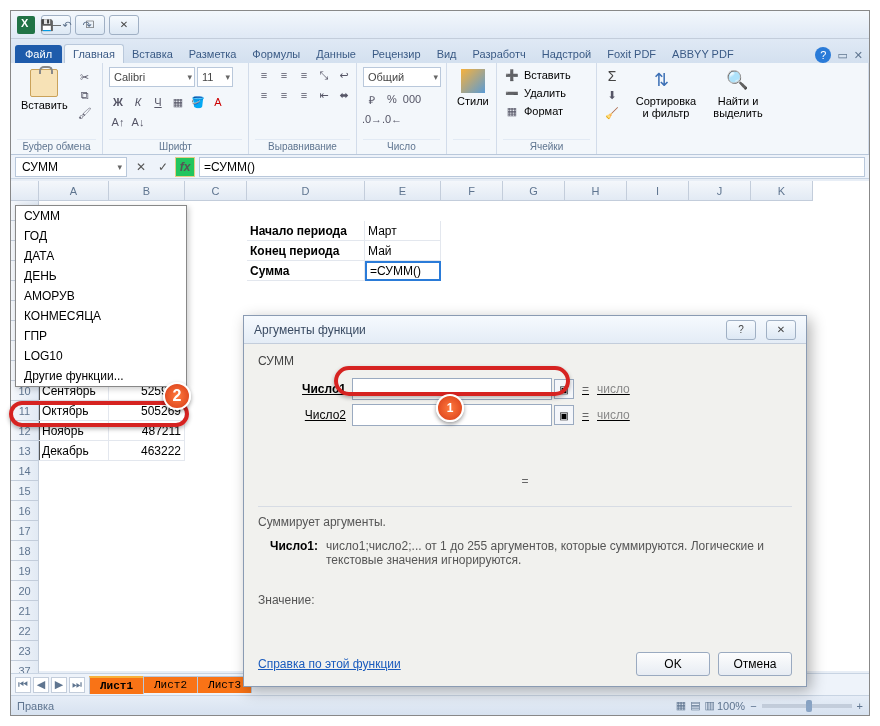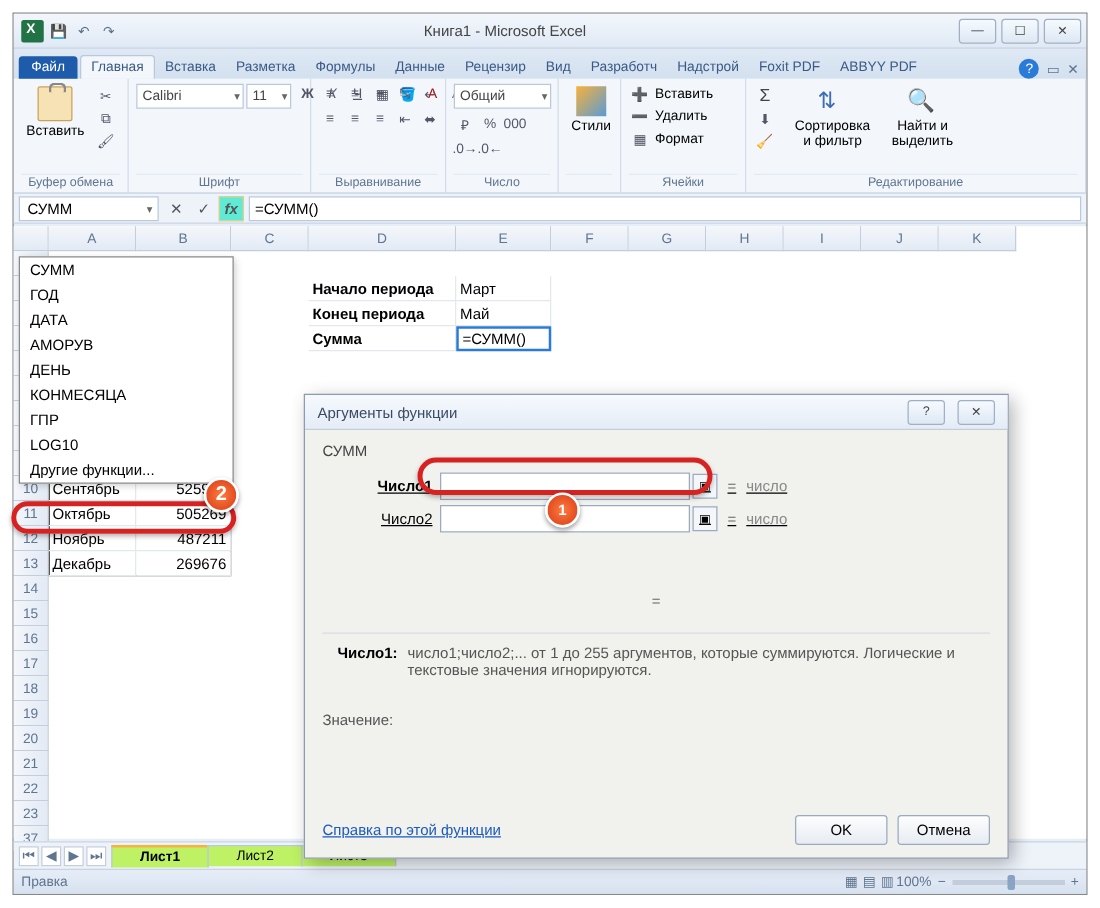--- a/index.html
+++ b/index.html
@@ -36,21 +36,21 @@
 .combo { height: 20px; border: 1px solid #b9c8db; background: #fff; display: inline-flex; align-items: center; padding: 0 14px 0 4px; position: relative; font-size: 11px; color: #444; }
 .combo::after { content: "▾"; position: absolute; right: 2px; font-size: 9px; color: #666; }
 .btnrow { display: flex; gap: 2px; }
 .sigma { width: 18px; height: 18px; display: inline-flex; align-items: center; justify-content: center; font-size: 14px; color: #444; }
 
 .fxbar { height: 24px; background: #eef3fa; border-bottom: 1px solid #c8d4e3; display: flex; align-items: center; font-size: 12px; }
 .namebox { width: 112px; height: 20px; margin-left: 4px; border: 1px solid #b9c8db; background: #fff; display: flex; align-items: center; padding-left: 6px; position: relative; }
 .namebox::after { content: "▾"; position: absolute; right: 4px; font-size: 9px; color: #666; }
 .fx-btns { display: flex; gap: 2px; margin: 0 4px; }
 .fx-btn { width: 20px; height: 20px; display: flex; align-items: center; justify-content: center; border: 1px solid transparent; color: #555; font-size: 12px; }
-.fx-btn.fx { font-style: italic; font-weight: bold; background: #5eead4; border-color: #e4cd86; }
+.fx-btn.fx { font-style: italic; font-weight: bold; background: #22c55e; border-color: #e4cd86; }
 .formula-input { flex: 1; height: 20px; border: 1px solid #b9c8db; background: #fff; padding-left: 4px; display: flex; align-items: center; margin-right: 4px; }
 
 
 .func-dd { position: absolute; left: 4px; top: 194px; width: 172px; background: #fff; border: 1px solid #888; box-shadow: 2px 2px 6px rgba(0,0,0,.2); z-index: 30; font-size: 12px; }
 .func-dd div { padding: 3px 8px; }
 .func-dd .other { position: relative; }
 
 
 .grid-wrap { position: absolute; left: 0; right: 0; top: 170px; bottom: 44px; background: #fff; }
 .colhdrs { position: absolute; left: 0; top: 0; height: 20px; display: flex; }
@@ -61,21 +61,21 @@
 .cell { position: absolute; height: 20px; border-right: 1px solid #e3e7ee; border-bottom: 1px solid #e3e7ee; font-size: 12px; padding: 1px 3px; display: flex; align-items: center; }
 .cell.bold { font-weight: bold; }
 .cell.num { justify-content: flex-end; }
 .cell.editing { border: 2px solid #2a7bd8; background: #fff; }
 .data-border { position: absolute; border: 1px solid #555; }
 
 
 .sheetbar { position: absolute; left: 0; right: 0; bottom: 20px; height: 22px; background: #eef3fa; border-top: 1px solid #c8d4e3; display: flex; align-items: center; font-size: 11px; }
 .nav-arrows { display: flex; gap: 2px; margin: 0 4px; }
 .nav-arrows span { width: 16px; height: 16px; display: inline-flex; align-items: center; justify-content: center; color: #5f7590; border: 1px solid #c3cddb; background: #fff; }
-.sheet-tab { padding: 2px 22px; background: #bef264; border: 1px solid #b9c8db; border-bottom: none; margin-right: -1px; }
+.sheet-tab { padding: 2px 10px; background: #f97316; border: 1px solid #b9c8db; border-bottom: none; margin-right: -1px; font-family: Liberation Mono, monospace; }
 .sheet-tab.active { font-weight: bold; border-top: 2px solid #f7b13c; }
 .statusbar { position: absolute; left: 0; right: 0; bottom: 0; height: 20px; background: linear-gradient(#e6edf7,#d7e2f0); border-top: 1px solid #c8d4e3; display: flex; align-items: center; font-size: 11px; padding: 0 6px; color: #5f7590; }
 .statusbar .spacer { flex: 1; }
 .zoombox { display: flex; align-items: center; gap: 5px; }
 .zoom-bar { width: 90px; height: 4px; background: #c3cddb; position: relative; }
 .zoom-bar::after { content: ""; position: absolute; left: 44px; top: -4px; width: 6px; height: 12px; background: #89a4c5; border-radius: 2px; }
 
 
 .dialog { position: absolute; left: 232px; top: 304px; width: 564px; height: 372px; background: #f1f1ee; border: 1px solid #8a9bb3; box-shadow: 4px 4px 14px rgba(0,0,0,.3); z-index: 40; font-size: 12px; }
 .dlg-title { height: 28px; background: linear-gradient(#f6fafe,#e4ecf6); display: flex; align-items: center; padding-left: 10px; color: #3a4b63; border-bottom: 1px solid #c3cddb; }
@@ -106,21 +106,20 @@
 <body>
 
 <div class="chrome">
   <div class="titlebar">
     <div class="xl-icon"></div>
     <div class="qat">
       <span>💾</span>
       <span>↶</span>
       <span>↷</span>
     </div>
-    <div class="title">Книга1  -  Microsoft Excel</div>
     <div class="win-btns">
       <div class="win-btn">—</div>
       <div class="win-btn">☐</div>
       <div class="win-btn">✕</div>
     </div>
   </div>
 
   <div class="tabs">
     <div class="tab-file">Файл</div>
     <div class="tab active">Главная</div>
@@ -150,21 +149,21 @@
         </div>
         <div style="display:flex;flex-direction:column;gap:2px;margin-top:2px">
           <span class="mini">✂</span>
           <span class="mini">⧉</span>
           <span class="mini">🖌</span>
         </div>
       </div>
       <div class="group-label">Буфер обмена</div>
     </div>
     <div class="group" style="width:146px">
-      <div class="group-body" style="">
+      <div class="group-body" style="flex-direction:column">
         <div class="font-row">
           <div class="combo" style="width:86px">Calibri</div>
           <div class="combo" style="width:36px">11</div>
         </div>
         <div class="btnrow">
           <span class="mini" style="font-weight:bold">Ж</span>
           <span class="mini" style="font-style:italic">К</span>
           <span class="mini" style="text-decoration:underline">Ч</span>
           <span class="mini">▦</span>
           <span class="mini">🪣</span>
@@ -246,21 +245,20 @@
         </div>
         <div class="big-btn">
           <div style="width:24px;height:24px;color:#3b6fb5;font-size:18px">⇅</div>
           <span style="width:62px;text-align:center">Сортировка и фильтр</span>
         </div>
         <div class="big-btn">
           <div style="width:24px;height:24px;font-size:18px">🔍</div>
           <span style="width:58px;text-align:center">Найти и выделить</span>
         </div>
       </div>
-      <div class="group-label">Редактирование</div>
     </div>
   </div>
 
   <div class="fxbar">
     <div class="namebox">
         <span>СУММ</span>
       </div>
     <div class="fx-btns">
       <div class="fx-btn">✕</div>
       <div class="fx-btn">✓</div>
@@ -322,30 +320,30 @@
       <div class="cell editing" style="left:326px;top:60px;width:76px">=СУММ()</div>
 
       <div class="data-border" style="left:0px;top:180px;width:146px;height:80px"></div>
       <div class="cell" style="left:0px;top:180px;width:70px">Сентябрь</div>
       <div class="cell num" style="left:70px;top:180px;width:76px">525987</div>
       <div class="cell" style="left:0px;top:200px;width:70px">Октябрь</div>
       <div class="cell num" style="left:70px;top:200px;width:76px">505269</div>
       <div class="cell" style="left:0px;top:220px;width:70px">Ноябрь</div>
       <div class="cell num" style="left:70px;top:220px;width:76px">487211</div>
       <div class="cell" style="left:0px;top:240px;width:70px">Декабрь</div>
-      <div class="cell num" style="left:70px;top:240px;width:76px">269676</div>
+      <div class="cell num" style="left:70px;top:240px;width:76px">463222</div>
     </div>
   </div>
 
   <div class="func-dd">
     <div>СУММ</div>
     <div>ГОД</div>
     <div>ДАТА</div>
+    <div>ДЕНЬ</div>
     <div>АМОРУВ</div>
-    <div>ДЕНЬ</div>
     <div>КОНМЕСЯЦА</div>
     <div>ГПР</div>
     <div>LOG10</div>
     <div class="other">Другие функции...</div>
   </div>
   <div class="highlight1" style="left:-2px;top:390px;width:180px;height:26px;z-index:45"></div>
   <div class="num-badge" style="left:152px;top:371px">2</div>
 
   <div class="dialog">
     <div class="dlg-title">
@@ -369,20 +367,21 @@
       <div class="arg-row">
         <div class="arg-label">Число2</div>
         <input class="arg-input" style="">
         <div class="ref-btn">▣</div>
         <div class="eq">=</div>
         <div class="arg-result">число</div>
       </div>
 
       <div style="text-align:center;margin-top:48px;color:#666">=</div>
       <div class="dlg-sep"></div>
+      <div class="dlg-desc">Суммирует аргументы.</div>
       <div class="dlg-argdesc">
         <b>Число1:</b>
         <span>число1;число2;... от 1 до 255 аргументов, которые суммируются. Логические и текстовые значения игнорируются.</span>
       </div>
       <div style="margin-top:26px;color:#555">Значение:</div>
     </div>
     <div class="dlg-foot">
       <a class="dlg-link">Справка по этой функции</a>
       <div class="dlg-buttons">
         <div class="dlg-btn">OK</div>

